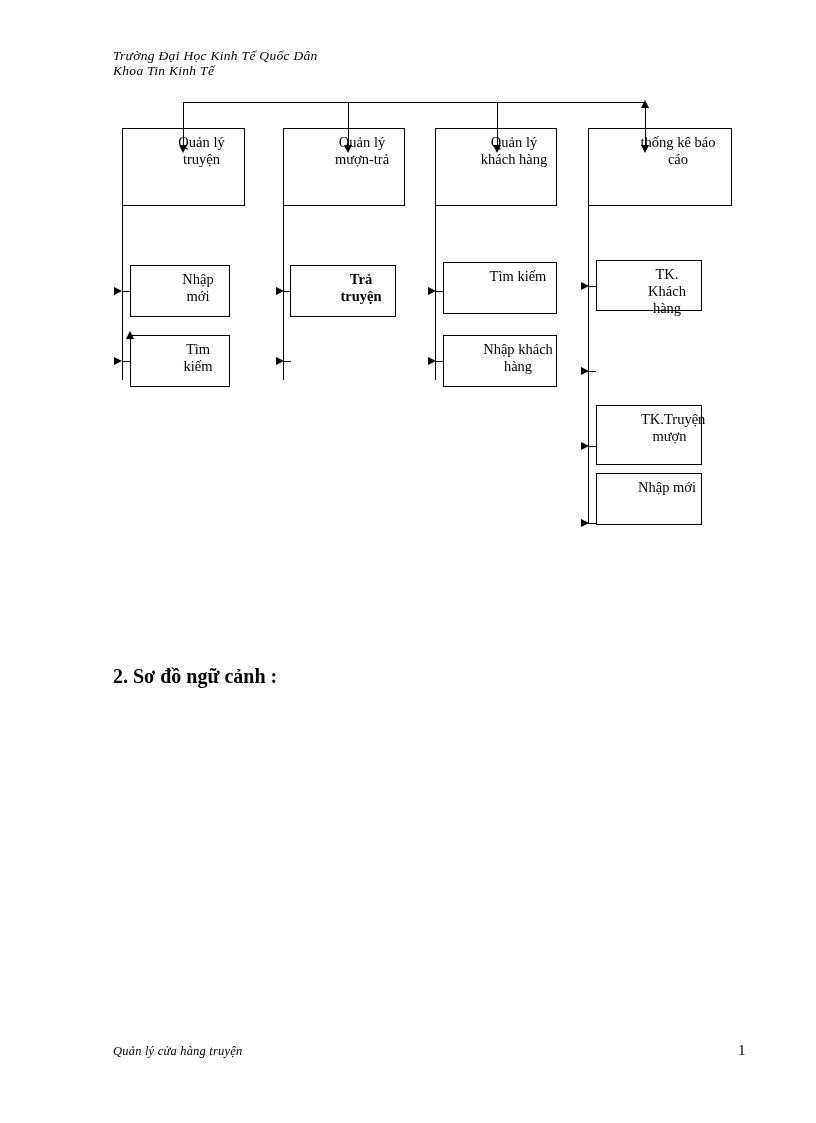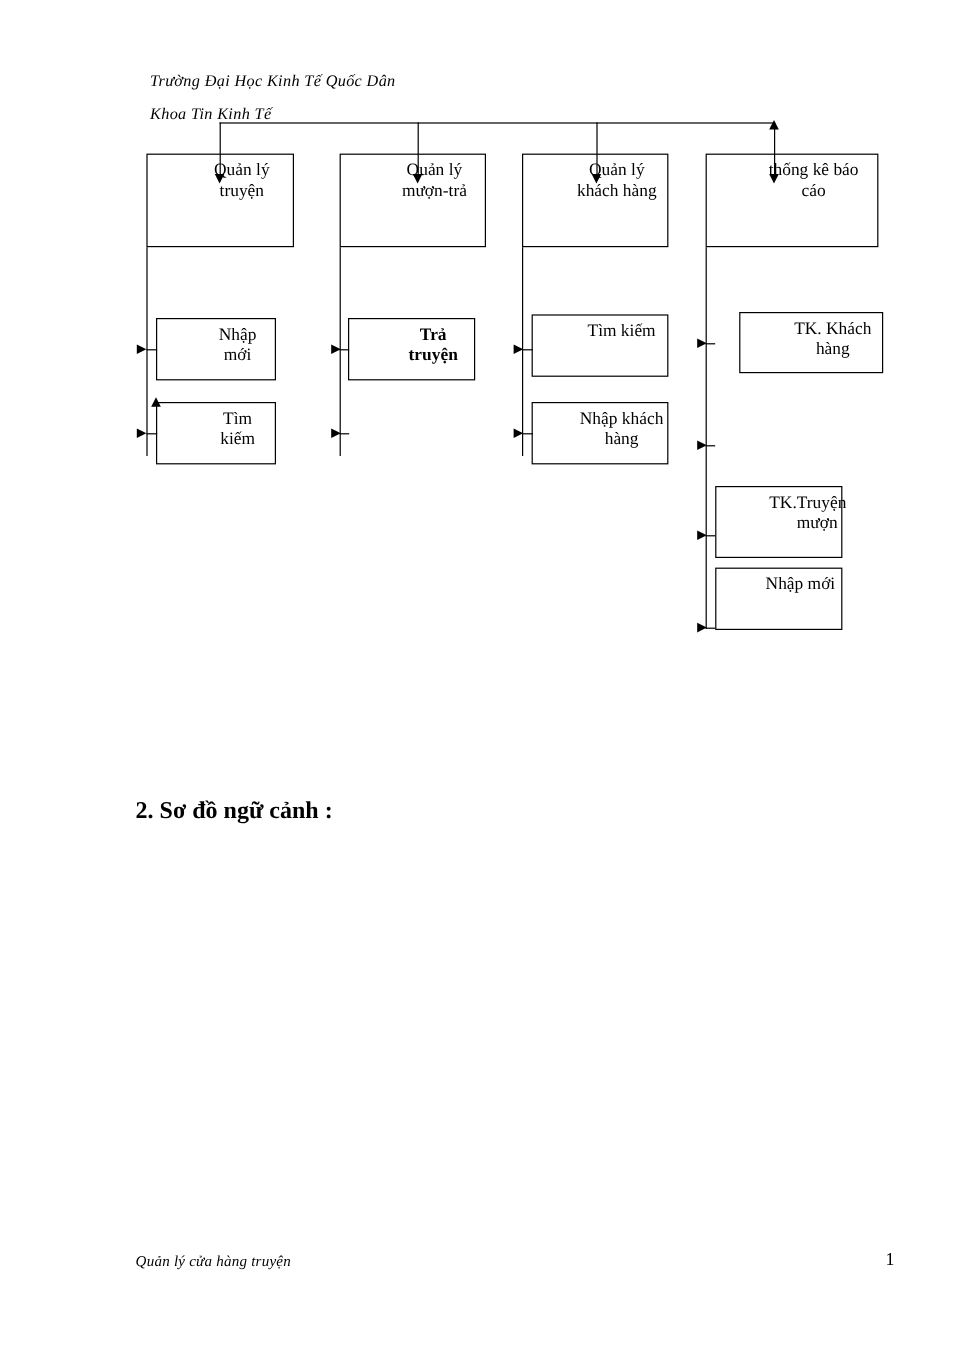--- a/index.html
+++ b/index.html
@@ -24,21 +24,21 @@
   .doc-header {
     position: absolute;
     left: 113px;
     top: 48px;
     font-style: italic;
     font-size: 13.5px;
     line-height: 15px;
     letter-spacing: 0.3px;
     white-space: nowrap;
   }
-  .doc-header div { margin: 12px; padding: 0; }
+  .doc-header div { margin: 0; padding: 0; }
 
   
   #diagram {
     position: absolute;
     left: 0;
     top: 0;
     width: 816px;
     height: 620px;
   }
   .node {
@@ -53,21 +53,21 @@
     padding-left: 36px;
   }
   .node .node-label {
     display: block;
     padding-top: 5px;
     padding-left: 3px;
     padding-right: 3px;
     white-space: pre-line;
   }
   .node.lvl1 { }
-  .node.leftalign { text-align: right; }
+  .node.leftalign { text-align: center; }
   .node.leftalign .node-label { padding-left: 8px; }
 
   
   .hline {
     position: absolute;
     height: 0;
     border-top: 1.2px solid #000;
   }
   .vline {
     position: absolute;
@@ -209,21 +209,21 @@
     <div class="vline" style="left:588px; top:206px; height:318px;"></div>
     <div class="arrow-right" style="left:581px; top:281.5px;"></div>
     <div class="hline" style="left:588px; top:286px; width:8px;"></div>
     <div class="arrow-right" style="left:581px; top:366.5px;"></div>
     <div class="hline" style="left:588px; top:371px; width:8px;"></div>
     <div class="arrow-right" style="left:581px; top:441.5px;"></div>
     <div class="hline" style="left:588px; top:446px; width:8px;"></div>
     <div class="arrow-right" style="left:581px; top:518.5px;"></div>
     <div class="hline" style="left:588px; top:523px; width:8px;"></div>
 
-    <div class="node" style="left:616px; top:260px; width:120px; height:51px;">
+    <div class="node" style="left:596px; top:260px; width:106px; height:51px;">
       <span class="node-label">TK. Khách
 hàng</span>
     </div>
     <div class="node leftalign" style="left:596px; top:405px; width:106px; height:60px;">
       <span class="node-label">TK.Truyện
 mượn</span>
     </div>
     <div class="node" style="left:596px; top:473px; width:106px; height:52px;">
       <span class="node-label">Nhập mới</span>
     </div>

